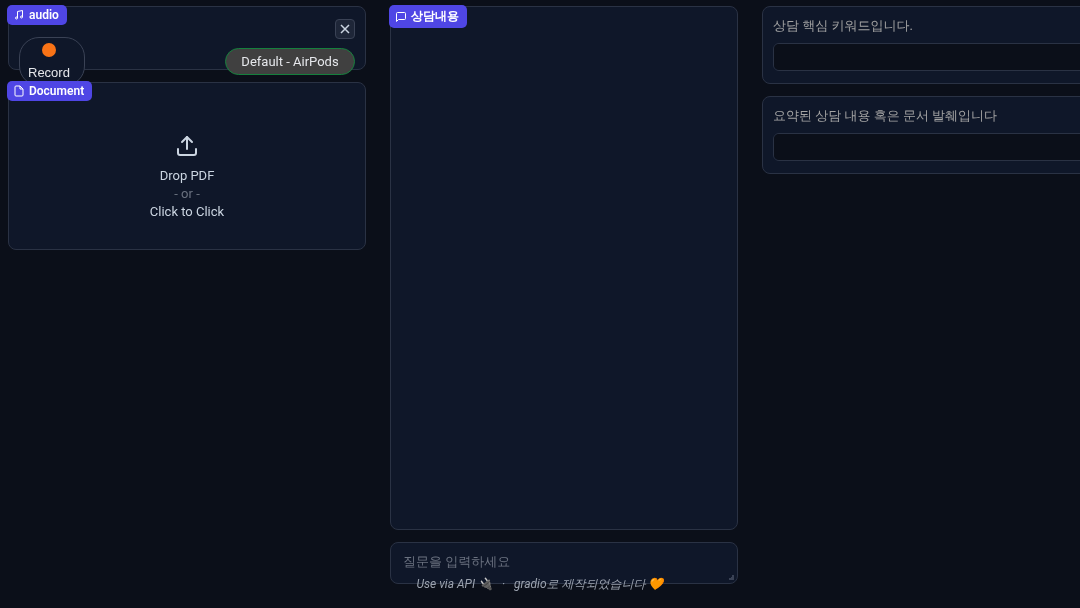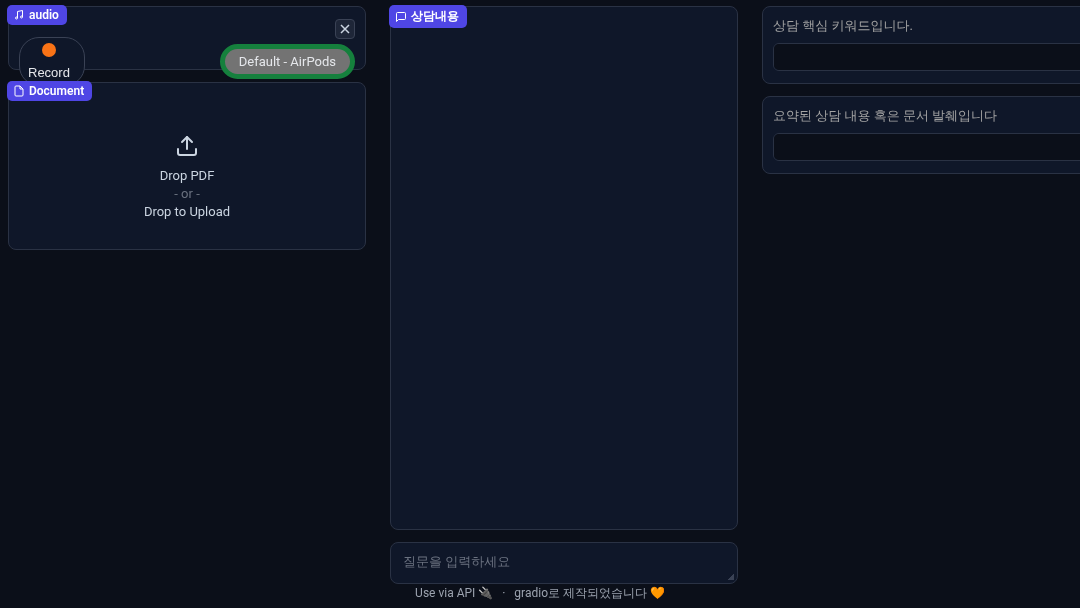--- a/index.html
+++ b/index.html
@@ -64,22 +64,22 @@
     font-size: 13px;
     cursor: pointer;
     flex-direction: column;
   }
   .rec-dot {
     width: 14px; height: 14px;
     border-radius: 50%;
     background: #f97316;
   }
   .device-select {
-    border: 5px solid #15803d;
-    background: #737373;
+    border: 1px solid #15803d;
+    background: #404040;
     color: #e5e7eb;
     border-radius: 20px;
     padding: 5px 14px;
     font-size: 13px;
     cursor: pointer;
     min-width: 130px;
     text-align: center;
   }
   .close-btn {
     position: absolute;
@@ -174,24 +174,25 @@
     resize: none;
     height: 28px;
     font-family: inherit;
     position: relative;
   }
   .ta-wrap { position: relative; }
   .ta-wrap .resize-handle { right: 3px; bottom: 3px; }
   
   .footer {
     position: absolute;
-    left: 0; right: 0; bottom: 6px;
+    left: 0; right: 0; bottom: 15px;
     text-align: center;
     font-size: 12px;
     color: #9ca3af;
+    font-style: italic;
   }
   .footer a { color: #9ca3af; text-decoration: none; cursor: pointer; }
   .footer .sep { margin: 0 6px; }
 </style>
 </head>
 <body>
 
 <div class="app">
 
   <div class="col">
@@ -230,21 +231,21 @@
         <span>Document</span>
       </div>
       <div class="dropzone">
         <svg viewBox="0 0 24 24" fill="none" stroke-width="2" stroke-linecap="round" stroke-linejoin="round">
             <path d="M21 15v4a2 2 0 0 1-2 2H5a2 2 0 0 1-2-2v-4"></path>
             <polyline points="17 8 12 3 7 8"></polyline>
             <line x1="12" y1="3" x2="12" y2="15"></line>
           </svg>
         <span>Drop PDF</span>
         <span class="or">- or -</span>
-        <span>Drop to Upload</span>
+        <span>Click to Click</span>
       </div>
     </div>
   </div>
 
   <div class="col">
     <div class="panel chat-panel">
       <div class="pill">
         <svg viewBox="0 0 24 24" fill="none" stroke="#fff" stroke-width="2">
             <path d="M21 15a2 2 0 0 1-2 2H7l-4 4V5a2 2 0 0 1 2-2h14a2 2 0 0 1 2 2z"></path>
           </svg>

